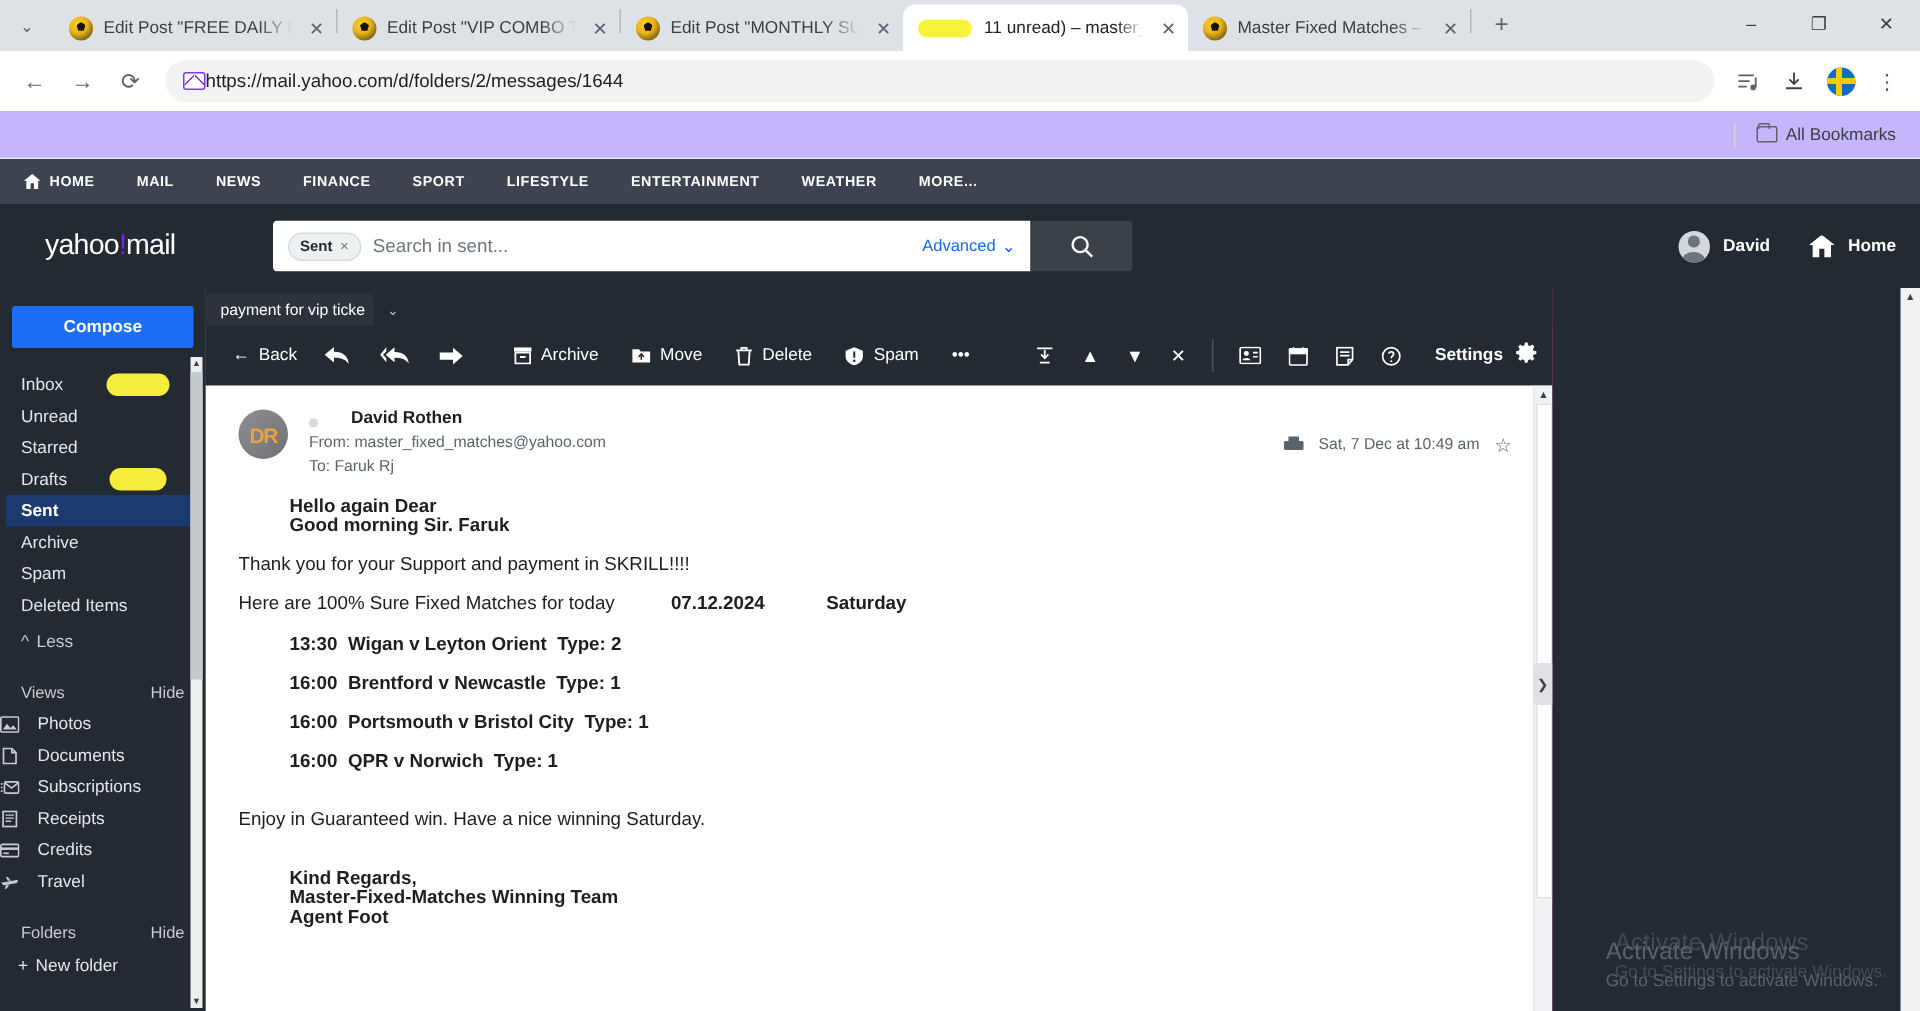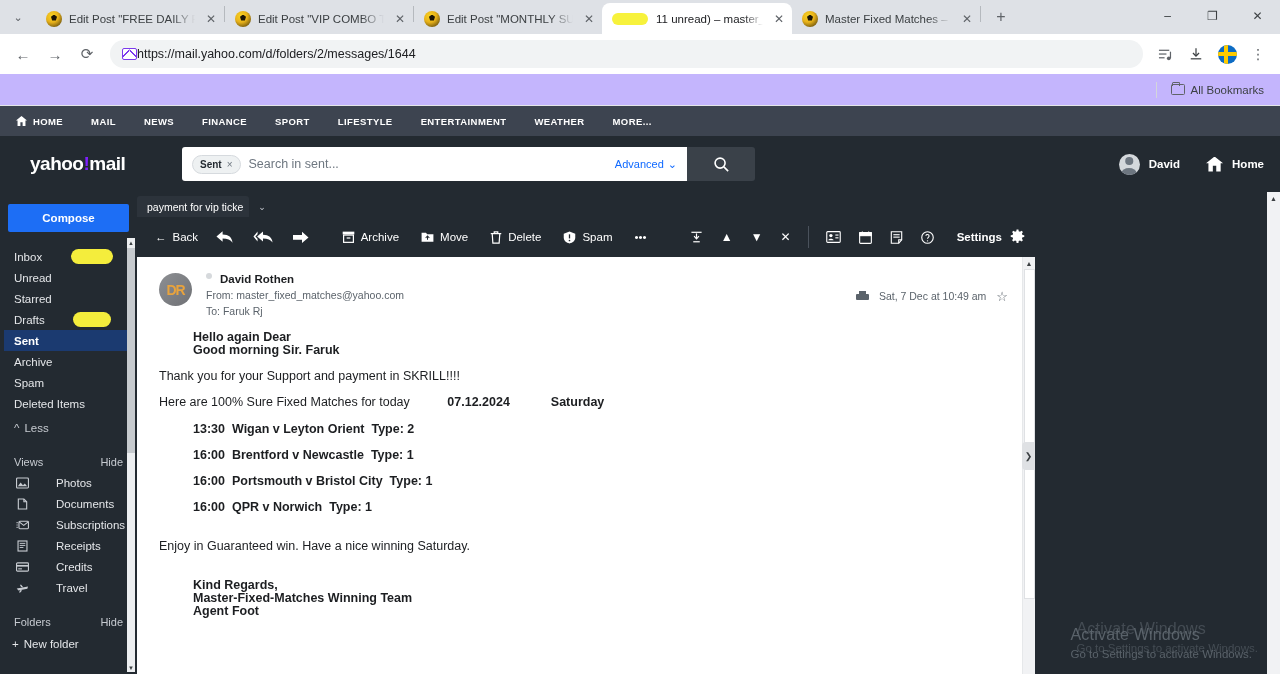--- a/index.html
+++ b/index.html
@@ -134,21 +134,21 @@
     content: ""; position: absolute; bottom: -6px; left: 50%; transform: translateX(-50%);
     border-left: 6px solid transparent; border-right: 6px solid transparent;
     border-bottom: 6px solid #232a31;
   }
 
   .yhead {
     height: 56px; background: #232a31; display: flex; align-items: center;
     padding: 0 16px; flex: 0 0 56px;
   }
   .ylogo {
-    width: 130px; font-size: 19px; font-weight: bold; color: #ffffff;
+    width: 130px; font-size: 19px; font-weight: normal; color: #ffffff;
     letter-spacing: -.5px; margin-left: 14px;
   }
   .ylogo .bang { color: #7e1fff; }
   .searchwrap {
     display: flex; align-items: center; margin-left: 22px; height: 34px;
     border-radius: 3px; overflow: hidden;
   }
   .searchbox {
     width: 505px; height: 34px; background: #ffffff; display: flex;
     align-items: center; padding: 0 10px; gap: 8px;
@@ -204,22 +204,22 @@
     width: 38px; height: 15px;
   }
   .folder .hl.wide { width: 42px; right: 24px; }
   .folder-less { margin-top: 3px; gap: 5px; color: #c7cbd1; }
   .sec-head {
     display: flex; align-items: center; justify-content: space-between;
     padding: 0 14px; height: 20px; margin-top: 14px; font-size: 11px; color: #c7cbd1;
   }
   .sec-head .hide { font-size: 11px; color: #c7cbd1; }
   .view-row {
-    height: 21px; display: flex; align-items: center; gap: 27px;
-    padding-left: 16px; font-size: 11.5px; color: #e4e6e9;
+    height: 21px; display: flex; align-items: center; gap: 12px;
+    font-size: 11.5px; color: #e4e6e9;
   }
   .vi { width: 13px; height: 12px; flex: 0 0 13px; display: block; }
   .newfolder {
     display: flex; align-items: center; gap: 5px; padding-left: 12px;
     font-size: 11.5px; color: #e4e6e9; height: 20px; margin-top: 2px;
   }
   .sb-scroll {
     position: absolute; right: 2px; top: 46px; bottom: 2px; width: 8px;
     background: #eceef0;
   }
@@ -260,21 +260,21 @@
   .msghead { display: flex; padding: 16px 14px 0 22px; gap: 14px; }
   .dr-av {
     width: 33px; height: 33px; border-radius: 50%; flex: 0 0 33px;
     background: linear-gradient(135deg, #8d8f93 0%, #6f7175 100%);
     display: flex; align-items: center; justify-content: center;
     color: #e8a33d; font-size: 14px; font-weight: bold; letter-spacing: -1px;
   }
   .mh-main { flex: 1; }
   .mh-name {
     font-size: 11.5px; font-weight: bold; color: #1c1e21;
-    display: flex; align-items: flex-start; gap: 8px;
+    display: flex; align-items: flex-end; gap: 22px;
   }
   .dot-mark { width: 6px; height: 6px; border-radius: 50%; background: #d6d9dc; }
   .mh-line { font-size: 10.5px; color: #5b636b; margin-top: 4px; }
   .mh-right { display: flex; align-items: center; gap: 10px; padding-top: 2px; }
   .print-ico { width: 13px; height: 11px; position: relative; }
   .print-ico::before {
     content: ""; position: absolute; left: 0; top: 3px; width: 13px; height: 6px;
     background: #5b636b; border-radius: 1px;
   }
   .print-ico::after {

